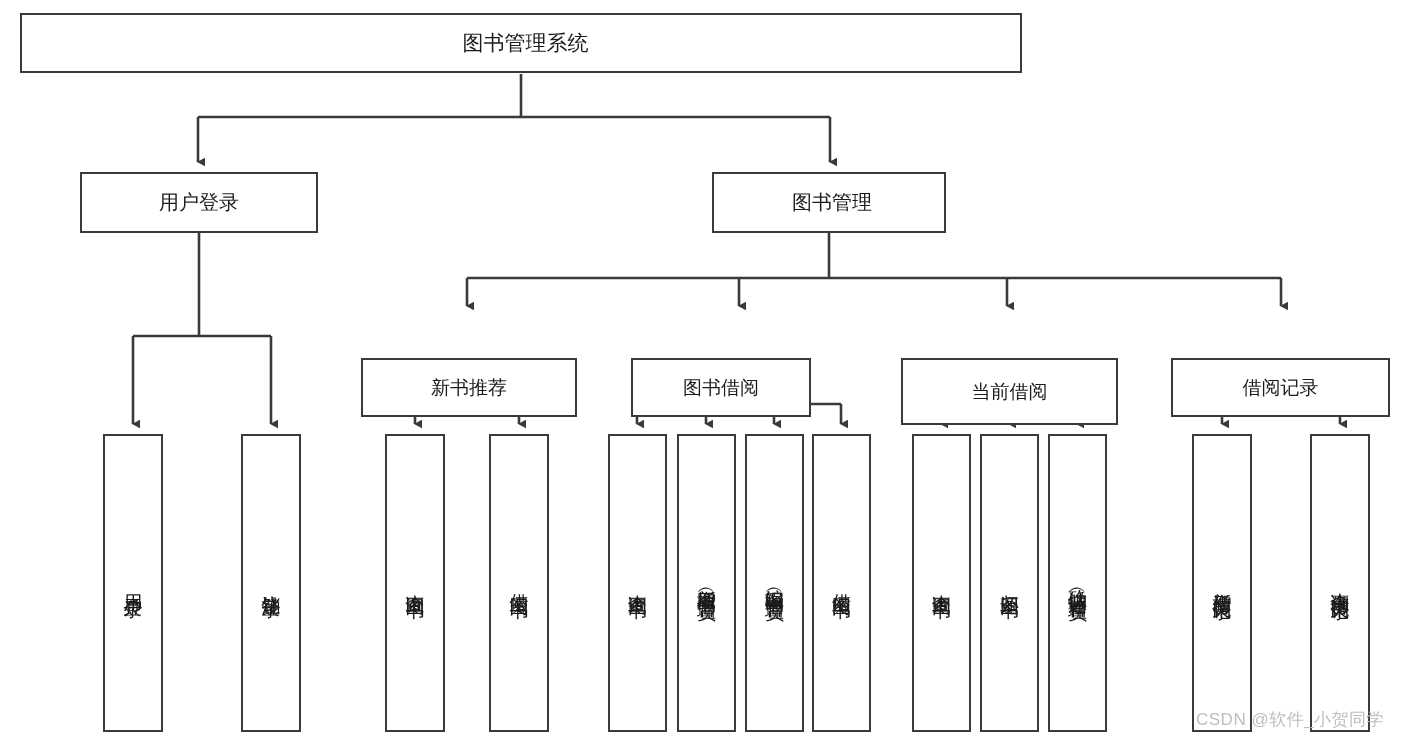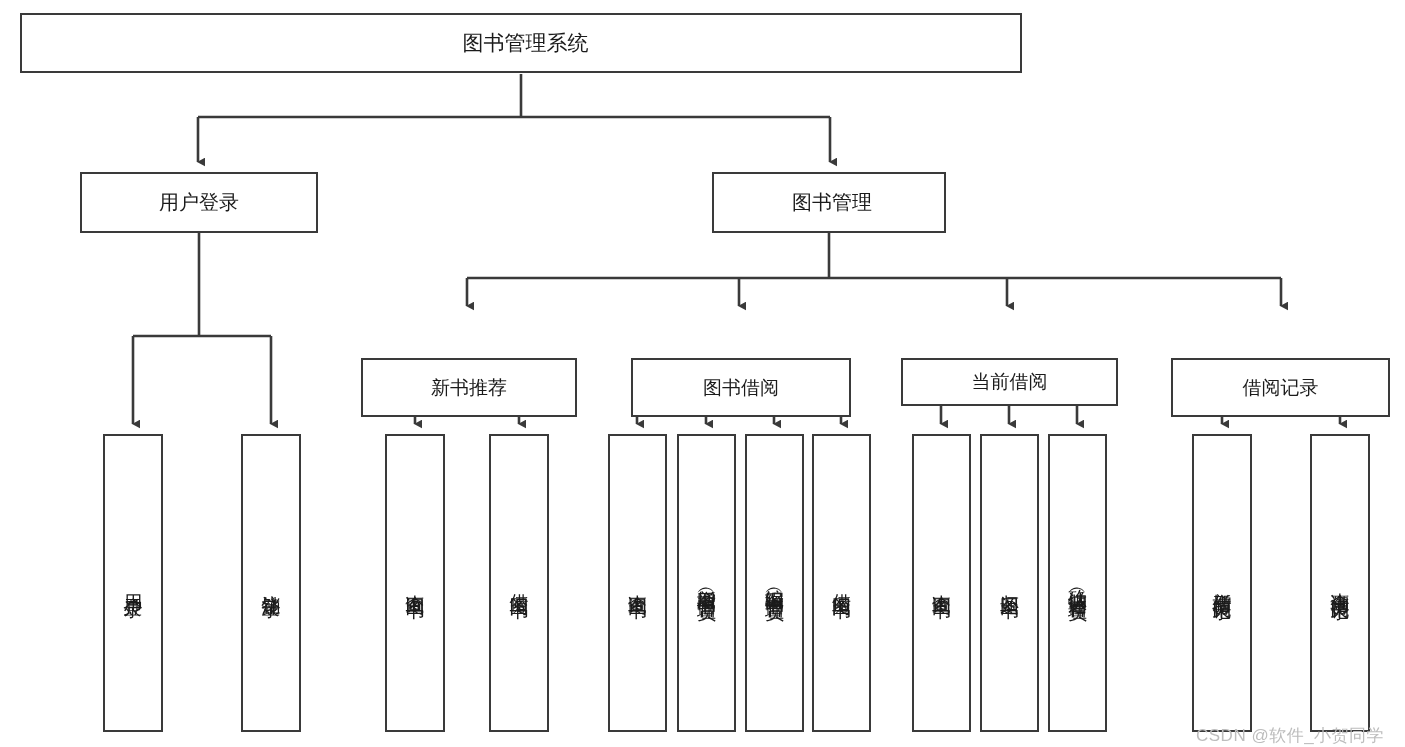--- a/index.html
+++ b/index.html
@@ -130,24 +130,24 @@
   <div class="node lvl1" style="left:80px; top:172px; width:238px; height:61px;">
     <span>用户登录</span>
   </div>
   <div class="node lvl1" style="left:712px; top:172px; width:234px; height:61px;padding-left:6px;">
     <span>图书管理</span>
   </div>
 
   <div class="node lvl2" style="left:361px; top:316px; width:216px; height:59px;">
     <span>新书推荐</span>
   </div>
-  <div class="node lvl2" style="left:631px; top:316px; width:220px; height:59px;">
+  <div class="node lvl2" style="left:631px; top:316px; width:180px; height:59px;">
     <span>图书借阅</span>
   </div>
-  <div class="node lvl2" style="left:901px; top:316px; width:217px; height:48px;">
+  <div class="node lvl2" style="left:901px; top:316px; width:217px; height:67px;">
     <span>当前借阅</span>
   </div>
   <div class="node lvl2" style="left:1171px; top:316px; width:219px; height:59px;">
     <span>借阅记录</span>
   </div>
 
   <div class="node leaf" style="left:103px; top:434px; width:60px; height:298px;">
     <span class="vtext">用户登录</span>
   </div>
   <div class="node leaf" style="left:241px; top:434px; width:60px; height:298px;">
@@ -184,15 +184,15 @@
     <span class="vtext">确认归还（管理员）</span>
   </div>
 
   <div class="node leaf" style="left:1192px; top:434px; width:60px; height:298px;">
     <span class="vtext">新增借阅记录</span>
   </div>
   <div class="node leaf" style="left:1310px; top:434px; width:60px; height:298px;">
     <span class="vtext">查询借阅记录</span>
   </div>
 
-  <div class="watermark" style="left:1196px; top:724px;text-align:center;">CSDN @软件_小贺同学</div>
+  <div class="watermark" style="left:1196px; top:708px;text-align:center;">CSDN @软件_小贺同学</div>
 
 </div>
 
 </body></html>

